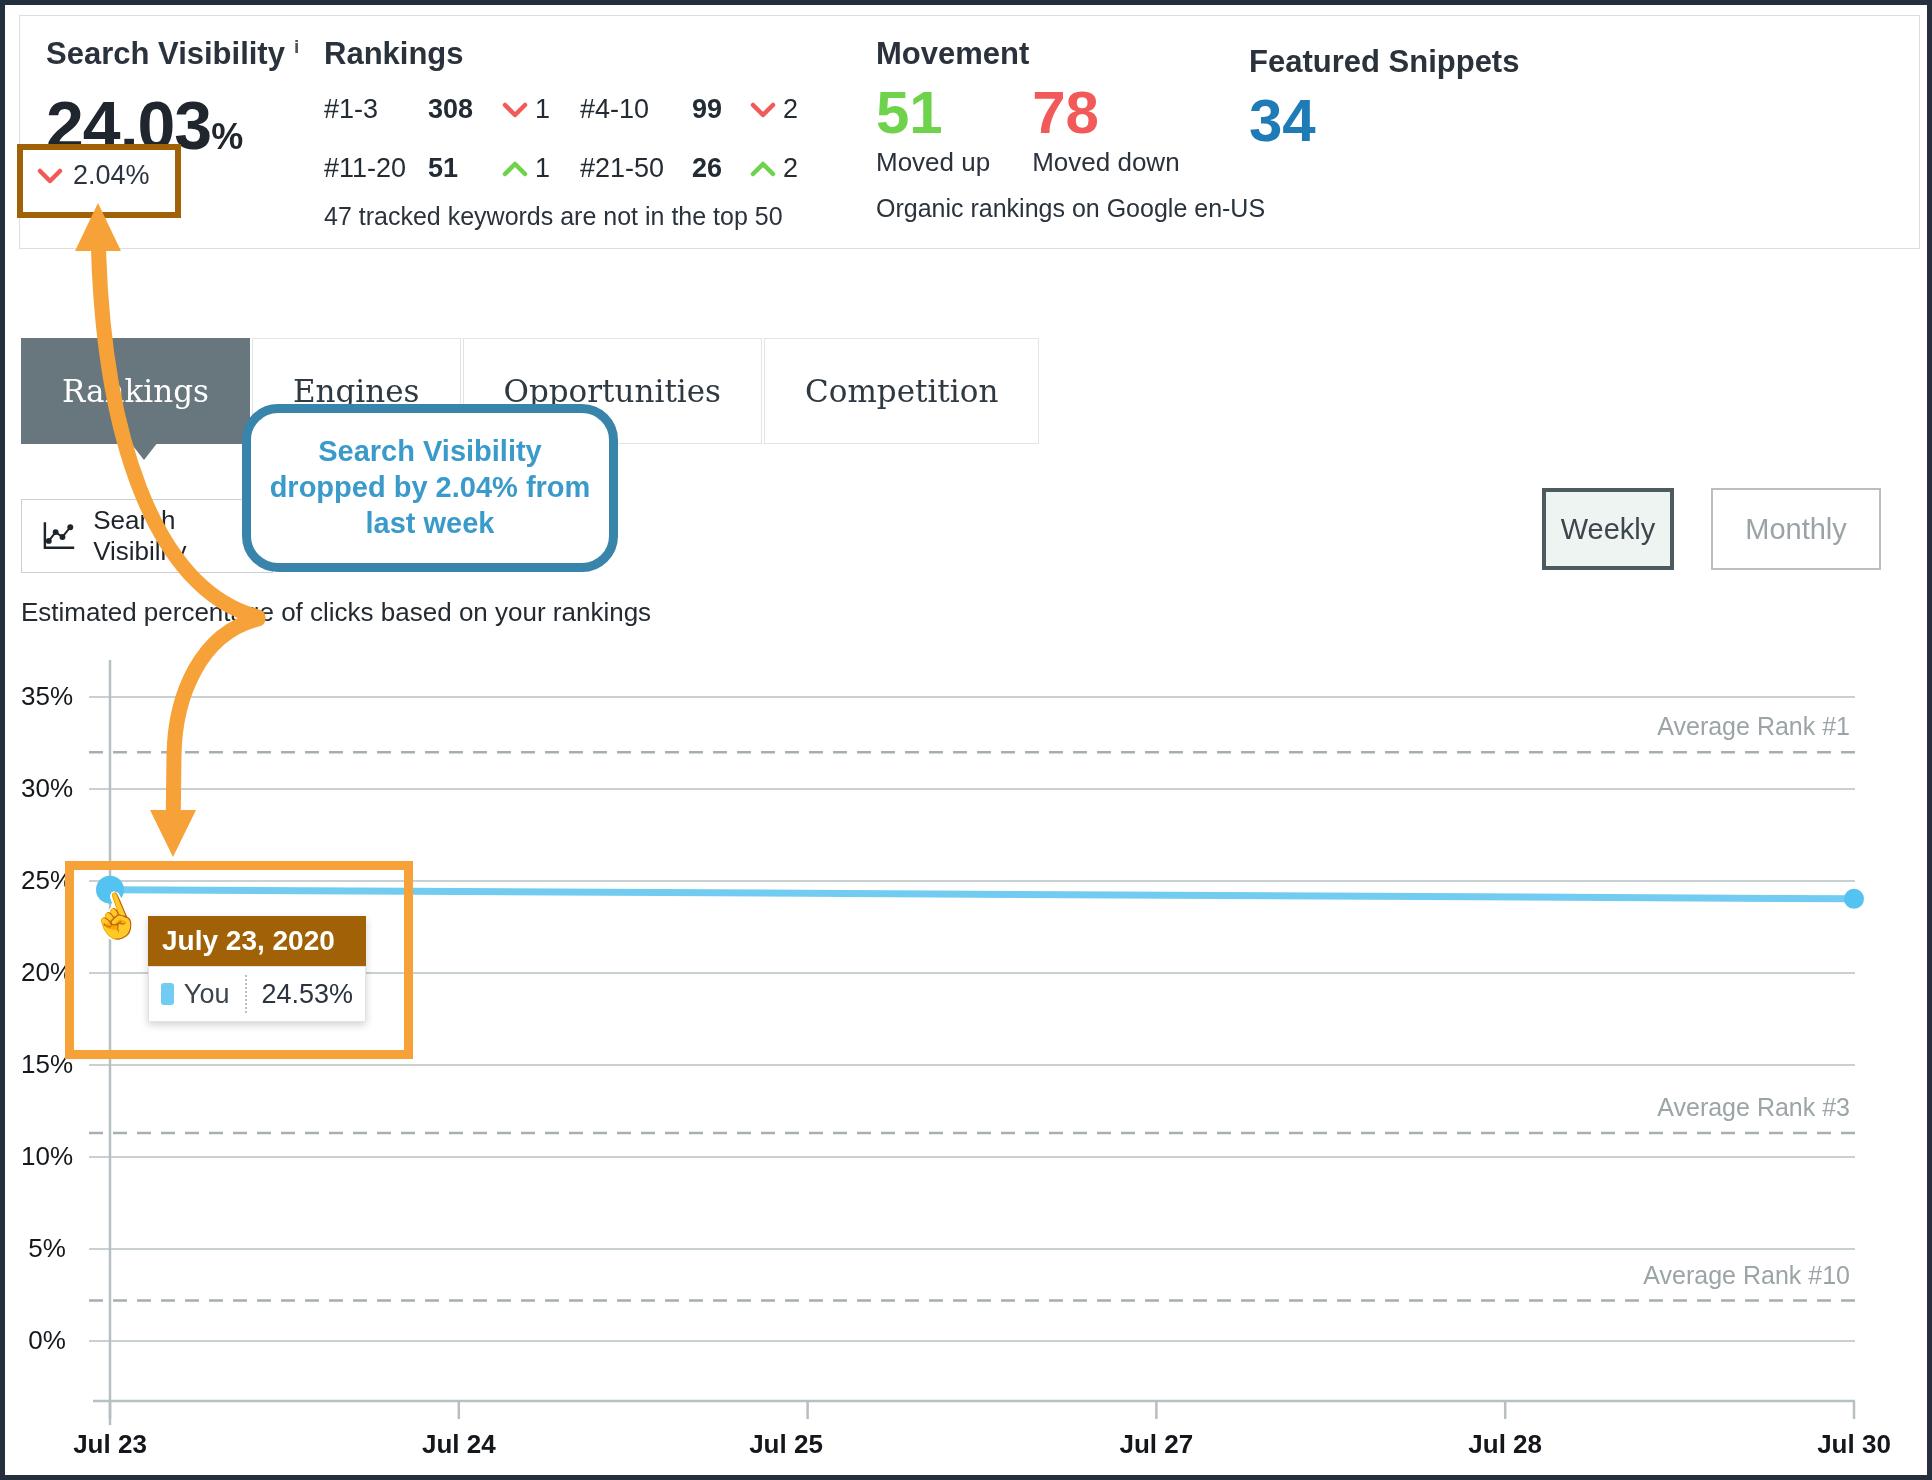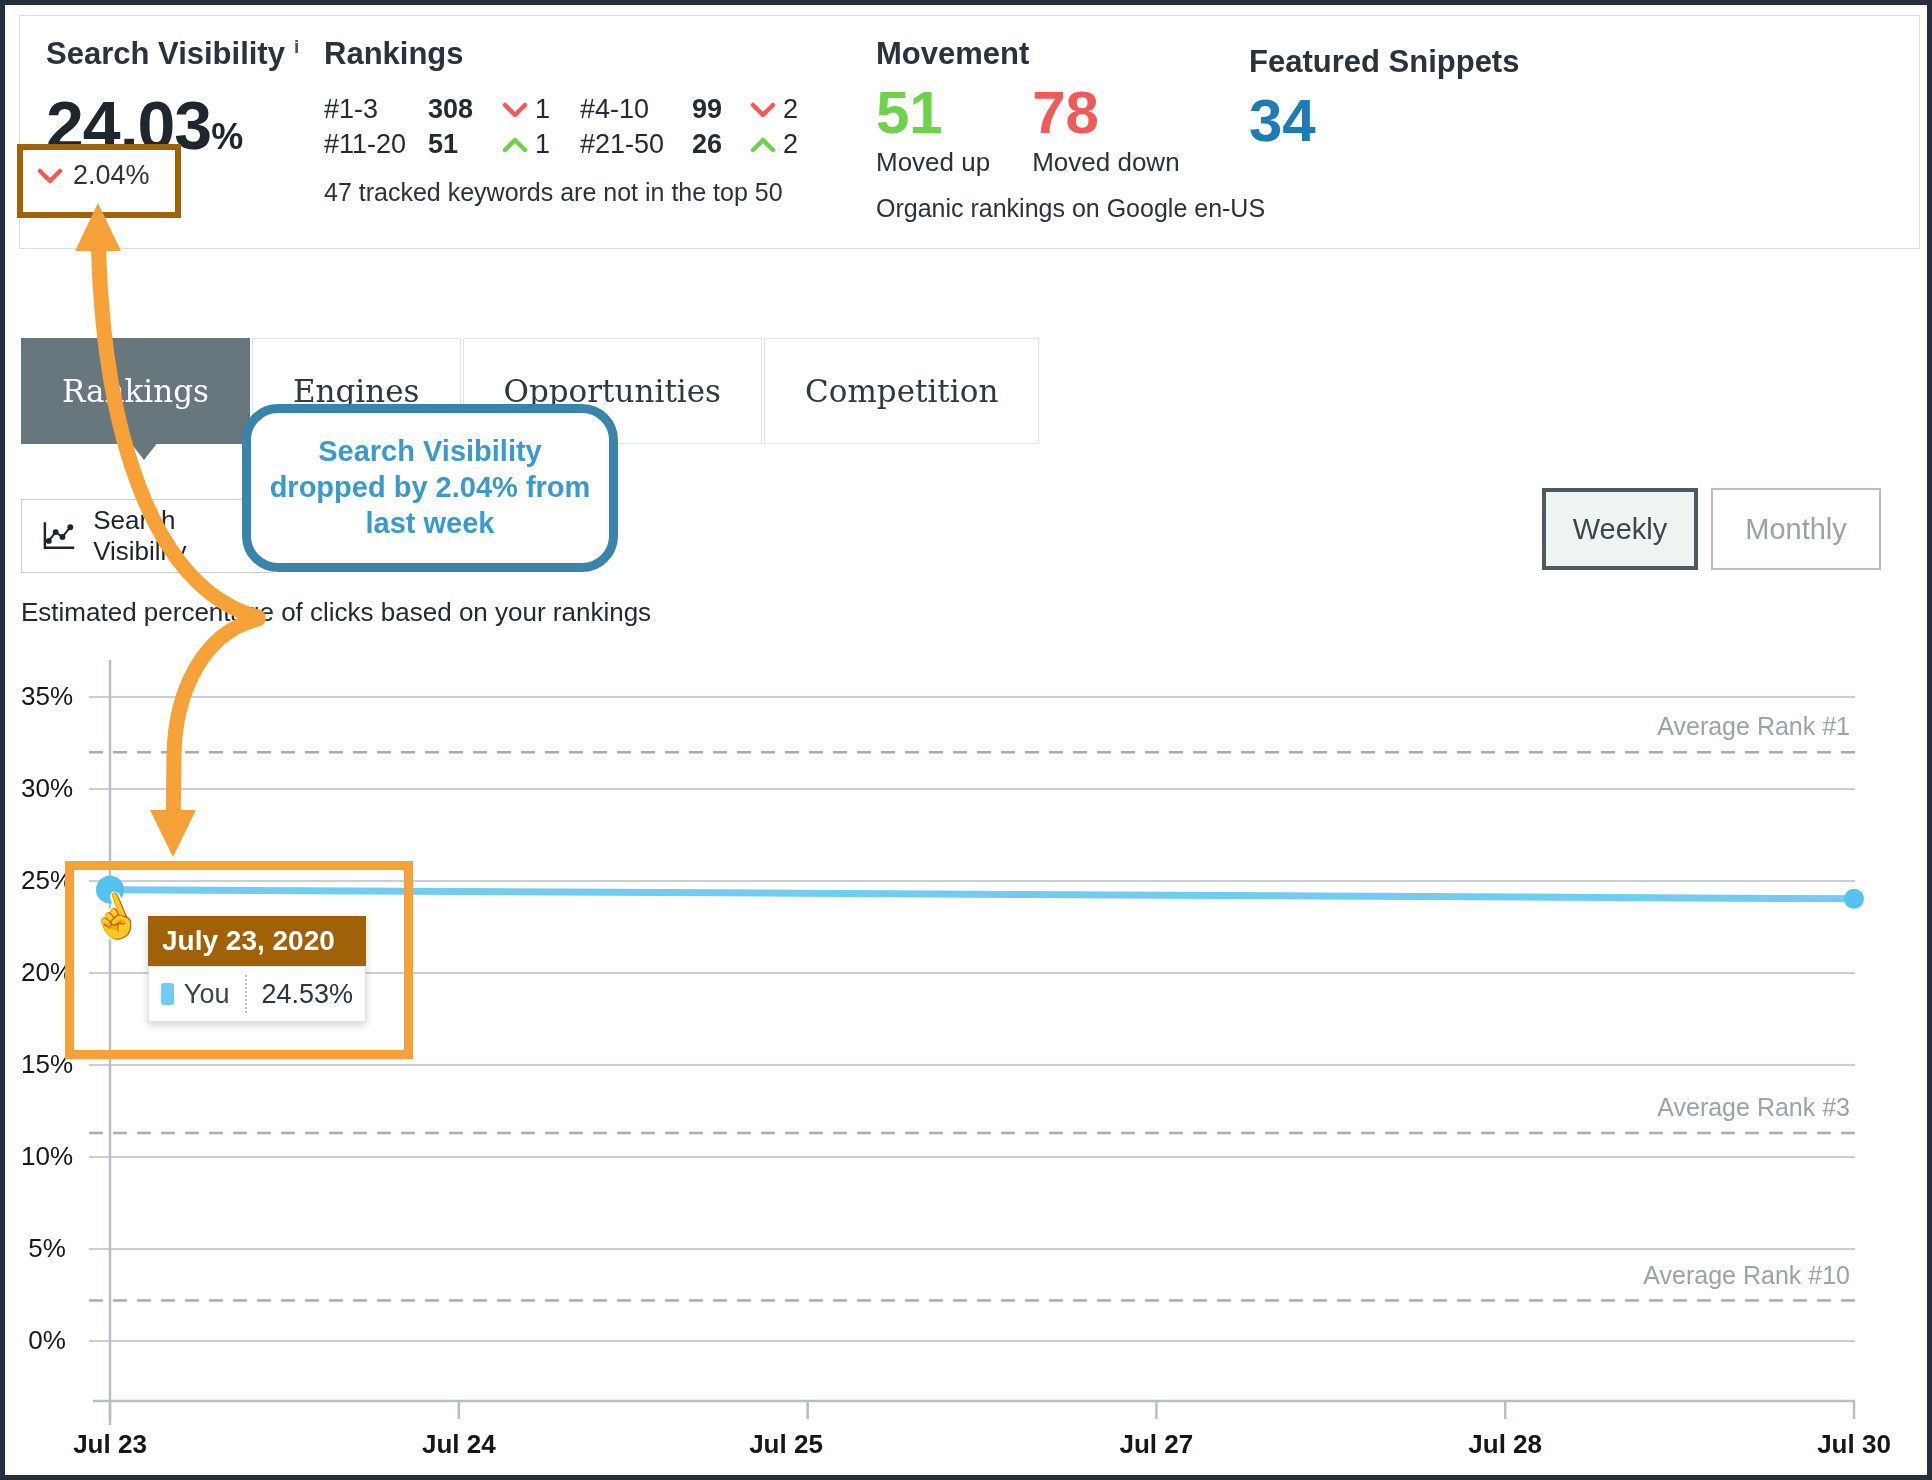--- a/index.html
+++ b/index.html
@@ -14,35 +14,35 @@
   .sec-title{font-size:31px;font-weight:600;color:#2a323c;}
   .big-num{font-size:68px;font-weight:700;color:#20262e;letter-spacing:-1px;}
   .big-num .pct{font-size:36px;font-weight:700;}
   .mv-num{font-size:60px;font-weight:700;}
   .mv-label{font-size:26px;color:#2a323c;}
   .footnote{font-size:25px;color:#2a323c;}
   .info-sup{font-size:19px;font-weight:700;color:#4a525c;margin-left:9px;vertical-align:super;}
   .hl-box{border:6px solid #a16207;background:transparent;}
   .chg-row{display:flex;align-items:center;gap:10px;padding:10px 0 0 14px;font-size:27px;color:#2b3440;}
   
-  .rank-grid{display:grid;grid-template-columns:104px 74px 78px 112px 58px 60px;row-gap:4px;align-items:center;font-size:27px;}
+  .rank-grid{display:grid;grid-template-columns:104px 74px 78px 112px 58px 60px;row-gap:28px;align-items:center;font-size:27px;}
   .rank-val{font-weight:700;}
   .mvcell{display:flex;align-items:center;gap:7px;}
   
   .tab-row{left:16px;top:333px;display:flex;}
   .tab{height:104px;line-height:104px;padding:0 40px;font-family:"DejaVu Serif", serif;
        font-size:31px;color:#2f3942;background:#fff;border:1px solid #e0e6e8;margin-right:2px;position:relative;}
   .tab.active{background:#68767d;color:#fff;border-color:#68767d;}
   .tab-notch{position:absolute;left:108px;bottom:-17px;width:0;height:0;
        border-left:14px solid transparent;border-right:14px solid transparent;border-top:18px solid #68767d;}
   
   .metric-btn{left:16px;top:494px;width:252px;height:74px;border:1px solid #c9cfd2;background:#fff;
        display:flex;align-items:center;gap:16px;padding-left:18px;box-sizing:border-box;font-size:26px;color:#1d242c;}
   .toggle{height:82px;box-sizing:border-box;display:flex;align-items:center;justify-content:center;font-size:29px;}
-  .toggle.weekly{left:1537px;top:483px;width:156px;border:4px solid #4d5a60;background:#eef4f2;color:#3c474d;}
+  .toggle.weekly{left:1537px;top:483px;width:132px;border:4px solid #4d5a60;background:#eef4f2;color:#3c474d;}
   .toggle.monthly{left:1706px;top:483px;width:170px;border:2px solid #b9bfbf;background:#fff;color:#9aa3a6;}
   .subtitle{left:16px;top:592px;font-size:26px;color:#232a31;}
   
   .callout{left:237px;top:399px;width:358px;height:150px;background:#fff;border:9px solid #3884aa;border-radius:36px;
        display:flex;flex-direction:column;align-items:center;justify-content:center;z-index:9;
        font-size:29px;color:#3a9bcb;line-height:1.24;text-align:center;}
   .callout .l1{font-weight:700;}
   .callout .l2,.callout .l3{font-weight:600;}
   
   .ytick{width:72px;text-align:center;font-size:26px;font-weight:500;color:#14181c;}

